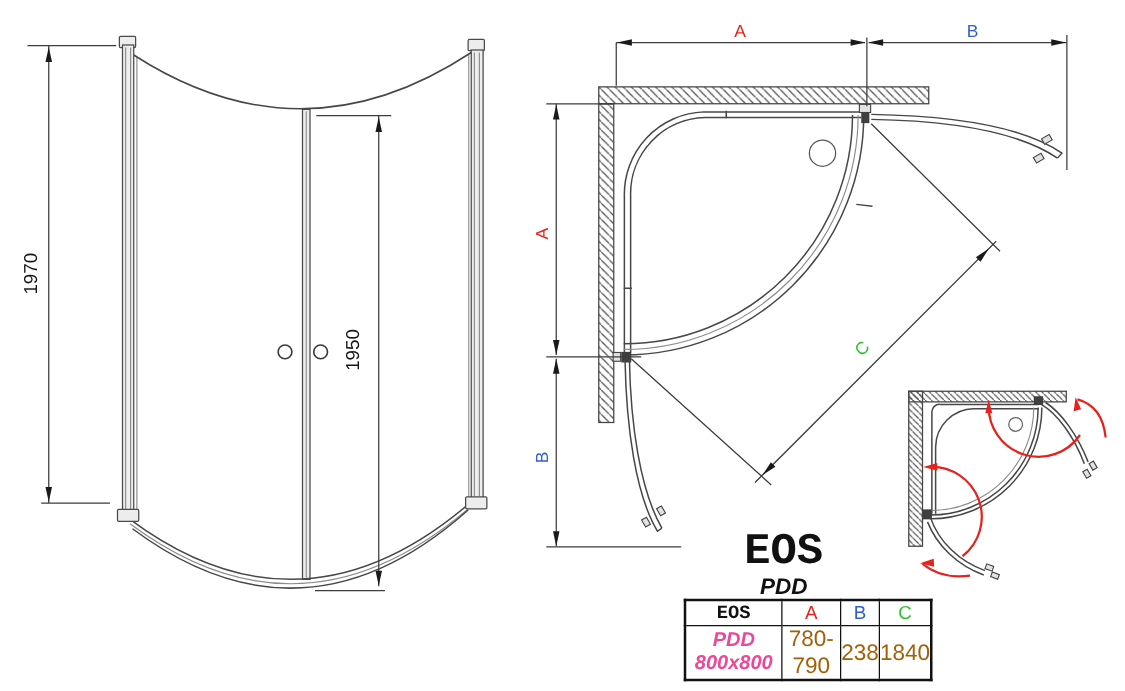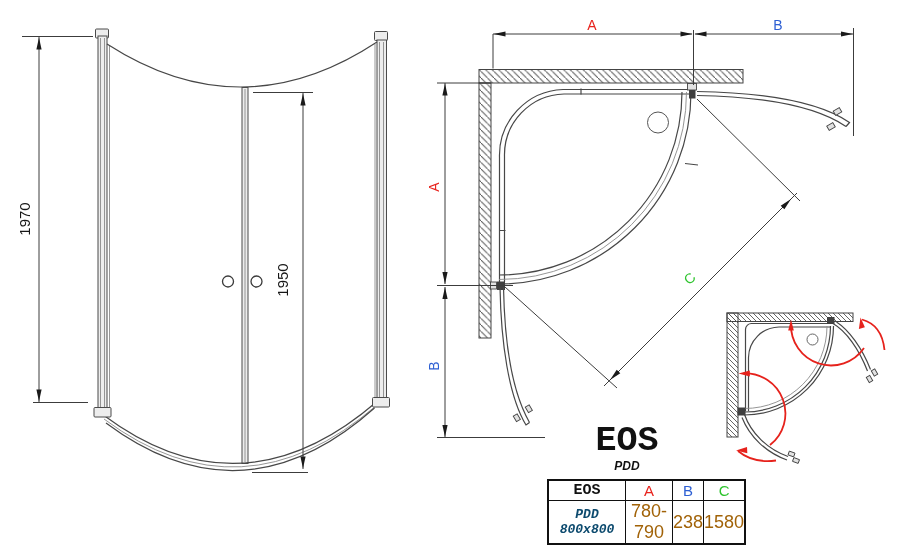--- a/index.html
+++ b/index.html
@@ -20,32 +20,32 @@
   .red-head{fill:#e6221c;stroke:none;}
 
   text.dimtxt{fill:#161616;font-size:15px;font-family:"Liberation Sans",sans-serif;}
   text.abtxt {font-size:14px;font-family:"Liberation Sans",sans-serif;}
 
   
   .logo{position:absolute;left:552px;top:424px;width:150px;text-align:center;line-height:1;}
   .logo-eos{font-family:"Liberation Mono",monospace;font-weight:bold;font-size:35px;
             letter-spacing:0;color:#111;}
   .logo-pdd{font-family:"Liberation Sans",sans-serif;font-weight:bold;font-style:italic;
-            font-size:12px;color:#111;margin-top:1px;}
+            font-size:18px;color:#111;margin-top:1px;}
 
   
   .spec{position:absolute;left:547px;top:479px;}
   .spec table{border-collapse:collapse;border:2.2px solid #111;}
   .spec td,.spec th{border:1.6px solid #111;text-align:center;vertical-align:middle;
                     padding:0;height:19px;font-family:"Liberation Sans",sans-serif;}
   .col-model{width:76px;} .col-a{width:46px;} .col-b{width:24px;} .col-c{width:27px;}
   .spec th.model-h{font-family:"Liberation Mono",monospace;font-weight:bold;font-size:15px;color:#111;}
   .spec th.abc{font-size:15px;font-weight:400;}
   .c-red{color:#e8231d;} .c-blue{color:#2d5fd3;} .c-green{color:#2ec42e;}
-  .spec td.model-cell{font-weight:bold;font-style:italic;font-size:13px;color:#0c4a6e;font-family:Liberation Mono, monospace;}
+  .spec td.model-cell{font-weight:bold;font-style:italic;font-size:16px;color:#ec4899;}
   .spec td.val{font-size:18px;color:#a16207;}
 </style>
 </head>
 <body>
 
 <div class="canvas">
 
 <svg class="drawing" width="900" height="553" viewBox="0 0 900 553">
   <defs>
     <pattern id="h1" width="6.5" height="6.5" patternUnits="userSpaceOnUse">
@@ -210,19 +210,19 @@
           <tr>
       <th class="col-model model-h">EOS</th>
       <th class="col-a abc c-red">A</th>
       <th class="col-b abc c-blue">B</th>
       <th class="col-c abc c-green">C</th>
     </tr>
     <tr>
       <td class="col-model model-cell">PDD 800x800</td>
       <td class="col-a val">780-790</td>
       <td class="col-b val">238</td>
-      <td class="col-c val">1580</td>
+      <td class="col-c val">1840</td>
     </tr>
   </tbody>
       </table>
 </div>
 
 </div>
 
 </body></html>

